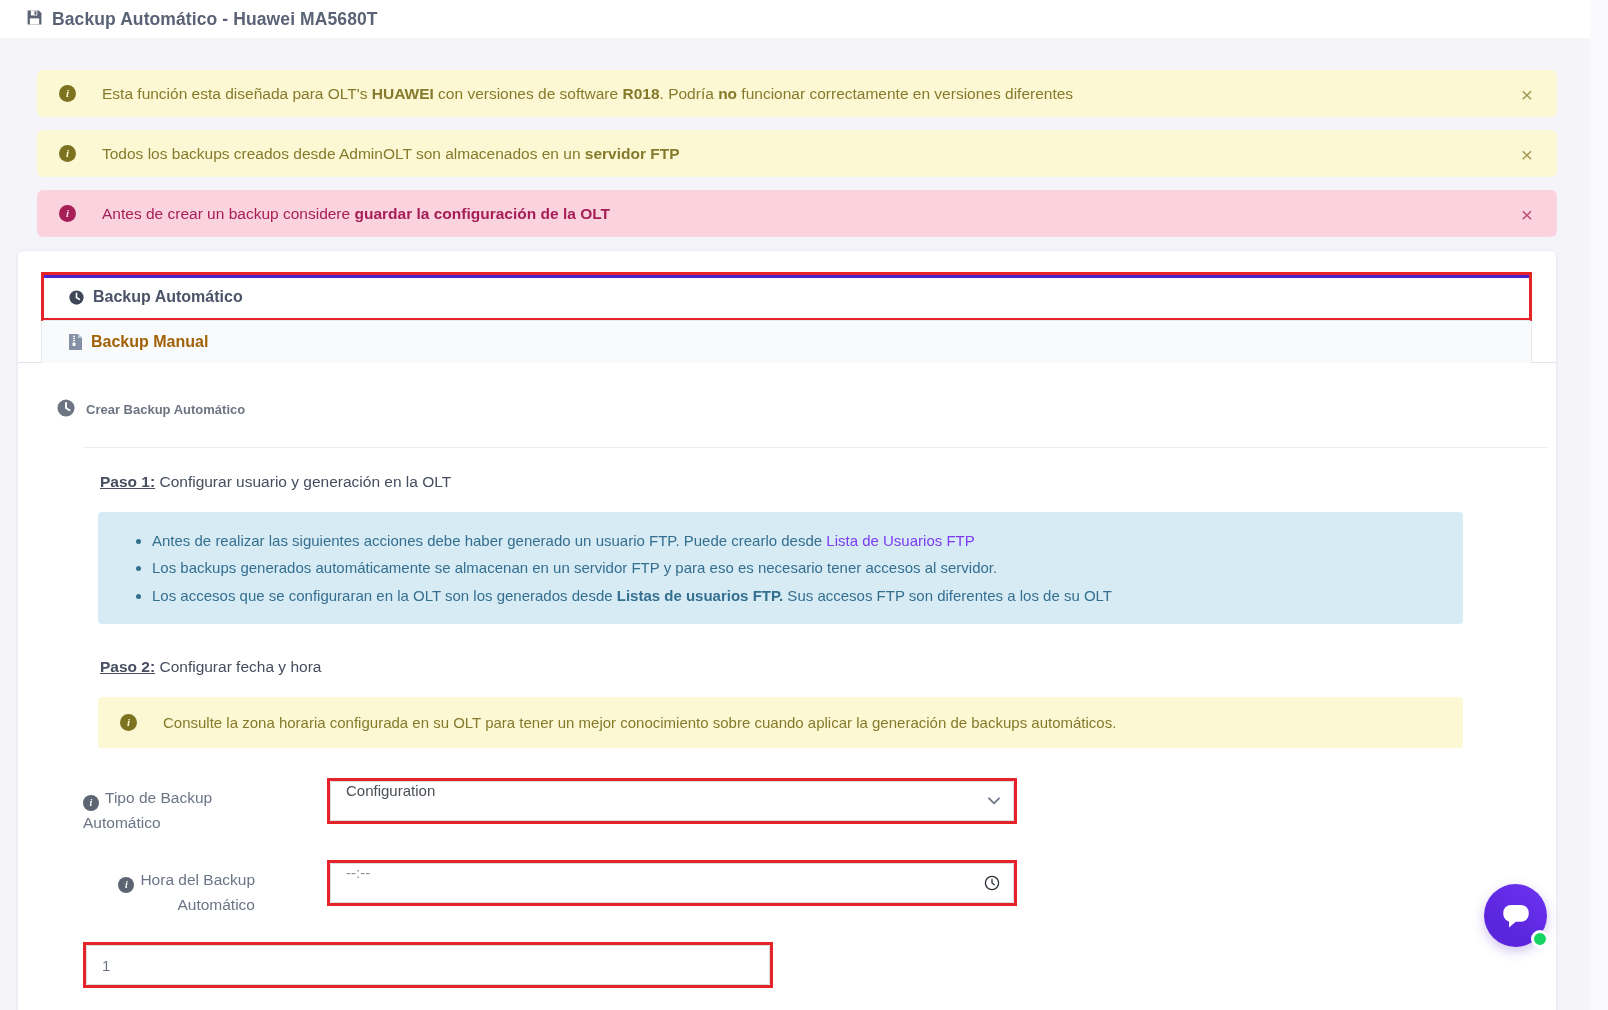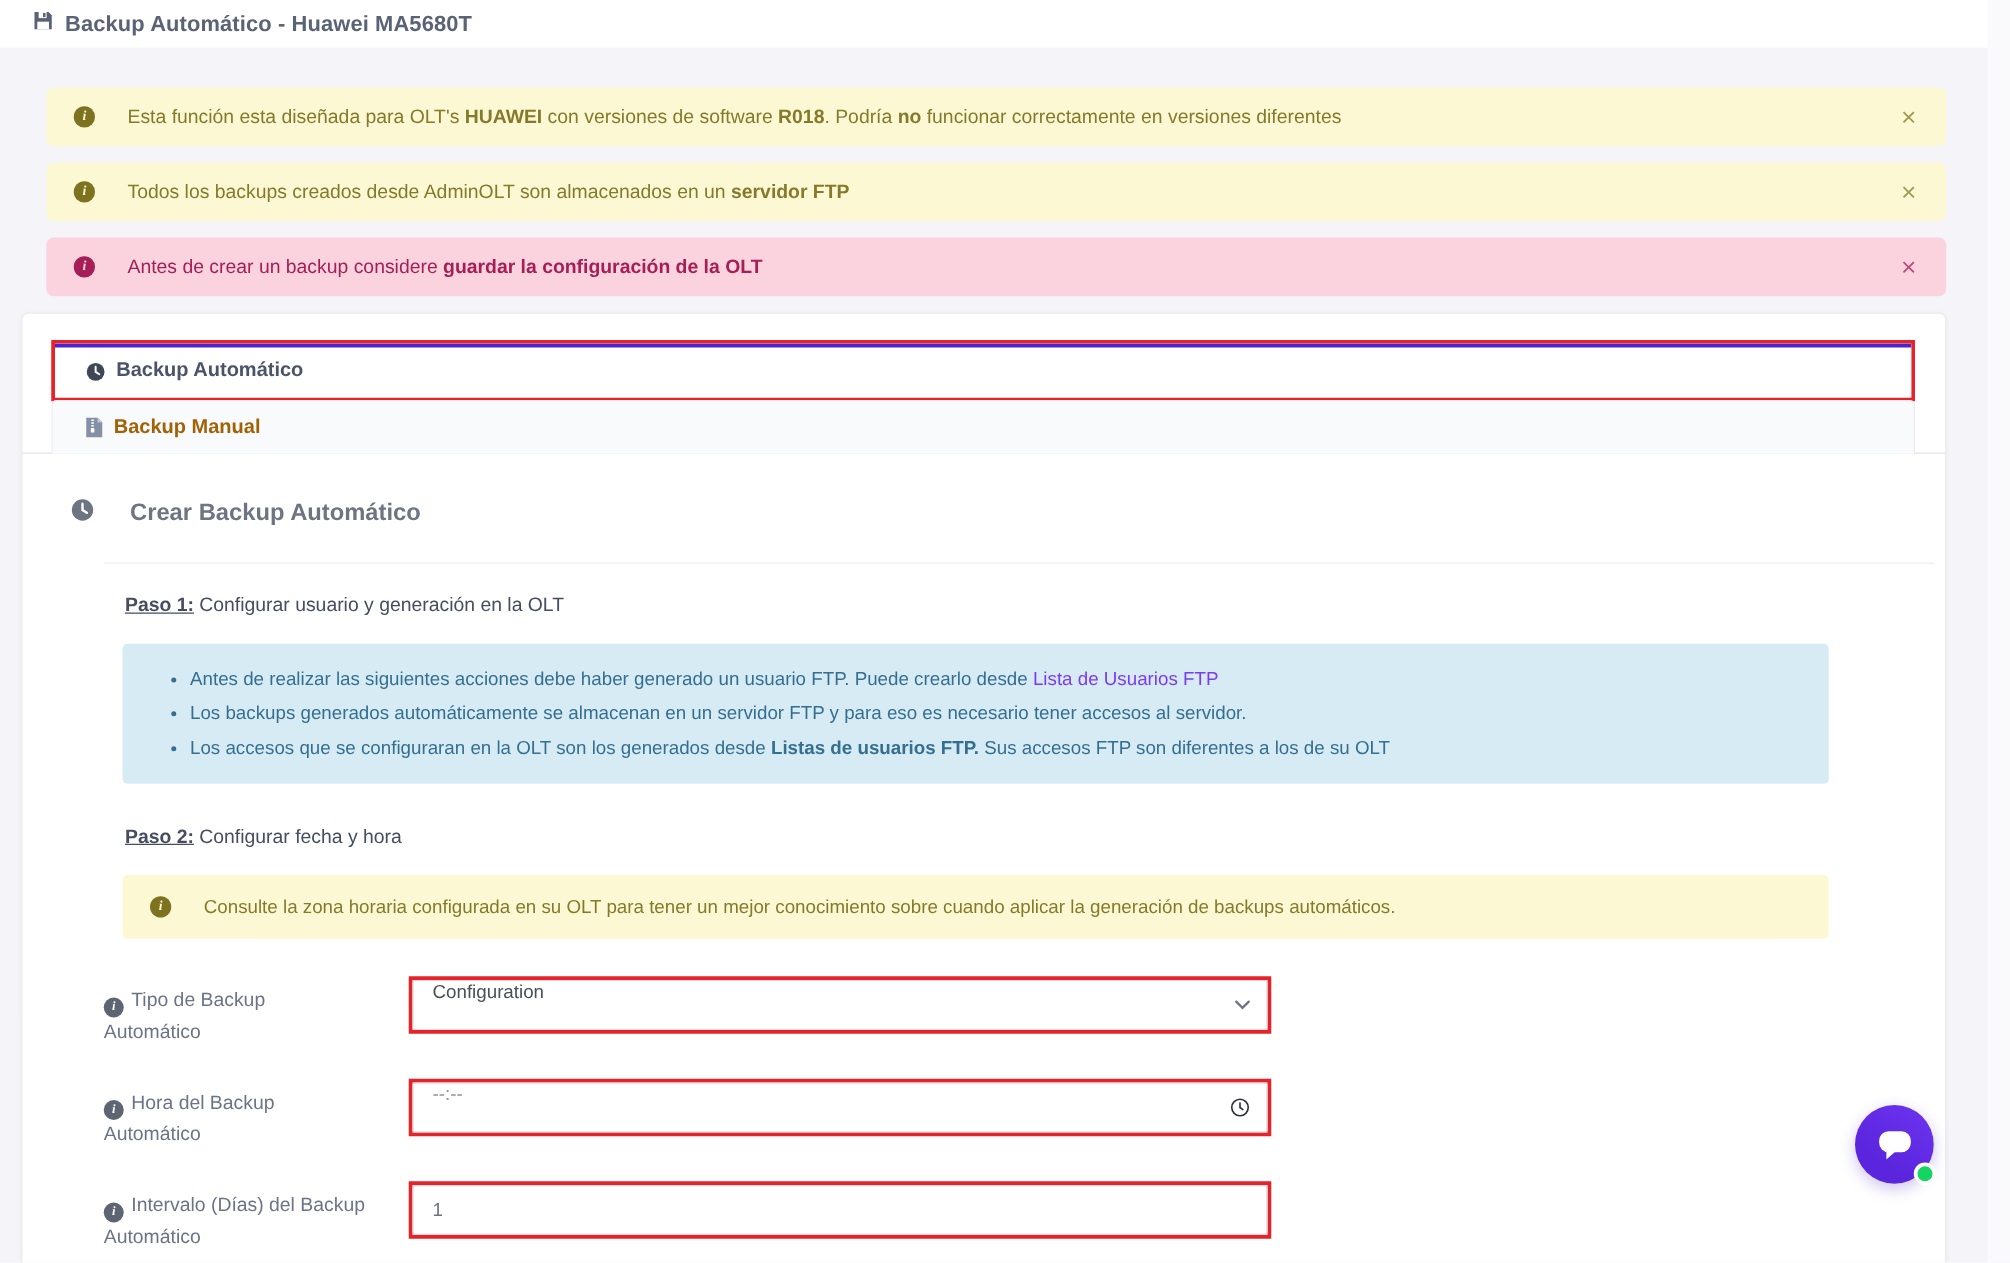--- a/index.html
+++ b/index.html
@@ -53,22 +53,22 @@
   .tab{ display:flex; align-items:center; gap:9px; font-size:16px; cursor:pointer; }
   .tab-active{ background:#fff; border-top:3px solid #4b23cf; padding:10px 25px 12px; color:#4b5368; font-weight:700; }
   .tab-inactive{
     background:#f9fafb; border:1px solid #e8eaef; border-bottom:none;
     border-radius:4px 4px 0 0; padding:12px 26px; color:#a16207; font-weight:600; margin-bottom:-1px;
   }
   .tab .icon{ display:inline-flex; }
 
   .tab-content{ padding:30px 27px 0 27px; }
   .section-heading{
-    display:flex; align-items:center; gap:29px; margin:6px 0 0 12px;
-    color:#6d7582; font-size:19px; font-weight:700;
+    display:flex; align-items:center; gap:11px; margin:6px 0 0 12px;
+    color:#6d7582; font-size:13px; font-weight:700;
   }
   .hr1{ border:none; border-top:1px solid #edeef2; margin:27px 0 0 38px; width:1465px; }
 
   .paso{ margin:25px 0 0 55px; color:#454d5f; font-size:15.5px; }
   .paso .b{ font-weight:700;text-decoration:underline; }
 
   .infobox{
     margin:21px 0 0 53px; width:1365px; border-radius:4px;
   }
   .infobox-blue{ background:#d7ebf5; color:#356f90; padding:13px 22px 13px 28px; font-size:15px; }
@@ -241,39 +241,36 @@
               <svg width="12" height="8" viewBox="0 0 12 8">
                   <path d="M1 1.3l5 5 5-5" stroke="#6c7585" stroke-width="1.8" fill="none" stroke-linecap="round"></path>
                 </svg>
             </span>
           </div>
         </div>
       </div>
 
       <div class="form-row">
         <div class="field-label">
-          <span class="w150" style="display:inline-block;"><span class="info-dot">i</span><span>Hora del Backup Automático</span></span>
+          <span class="w150" style="display:inline-block;text-align:right;"><span class="info-dot">i</span><span>Hora del Backup Automático</span></span>
         </div>
         <div class="annotation-box">
           <div class="control">
             <span class="placeholder">--:--</span>
             <span class="right-icon">
               <svg width="16" height="16" viewBox="0 0 16 16">
                 <circle cx="8" cy="8" r="6.6" fill="none" stroke="#2b3038" stroke-width="1.3"></circle>
                 <path d="M8 4.4V8l2.3 1.7" stroke="#2b3038" stroke-width="1.3" fill="none" stroke-linecap="round"></path>
               </svg>
             </span>
           </div>
         </div>
       </div>
 
       <div class="form-row">
-        <div class="field-label">
-          <span class="w220" style="display:inline-block;"><span class="info-dot">i</span><span>Intervalo (Días) del Backup Automático</span></span>
-        </div>
         <div class="annotation-box">
           <div class="control" style="cursor:text;">
             <input type="text" value="1" style="">
           </div>
         </div>
       </div>
 
       <hr class="hr2">
 
       <div class="submit-row">

